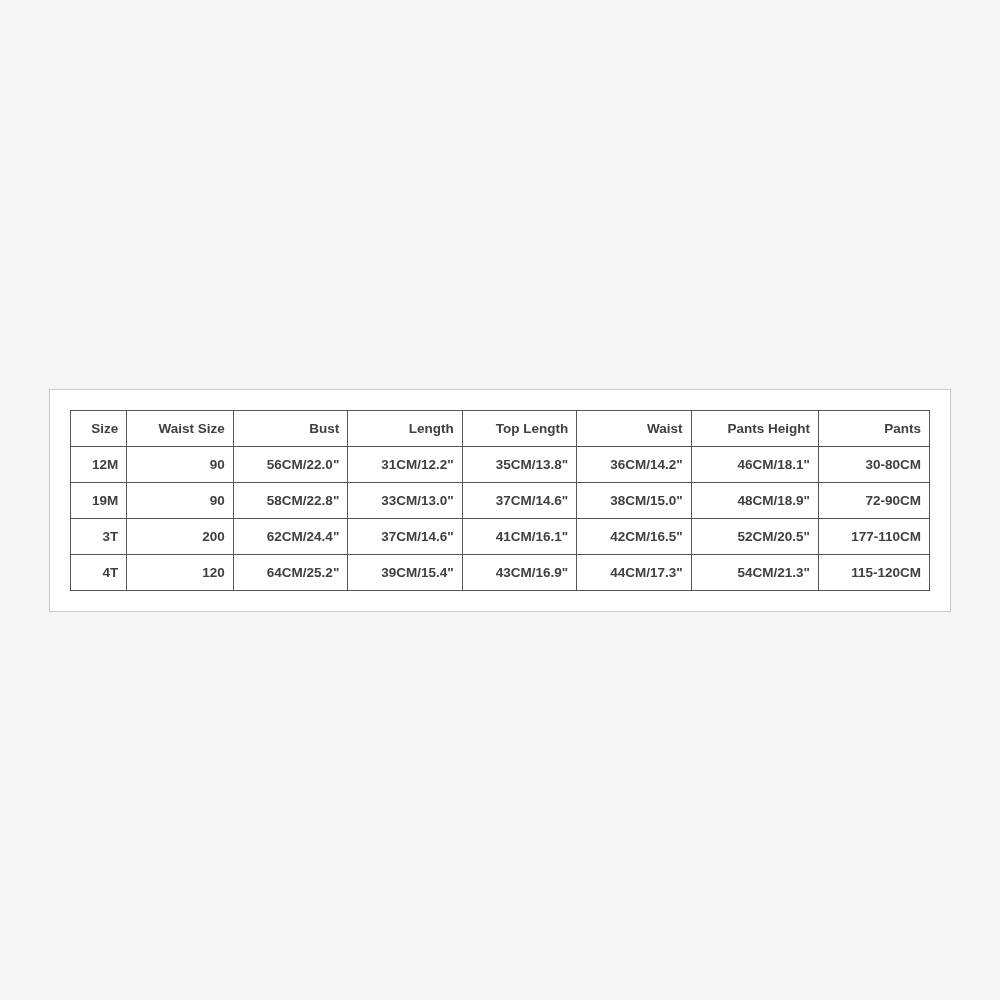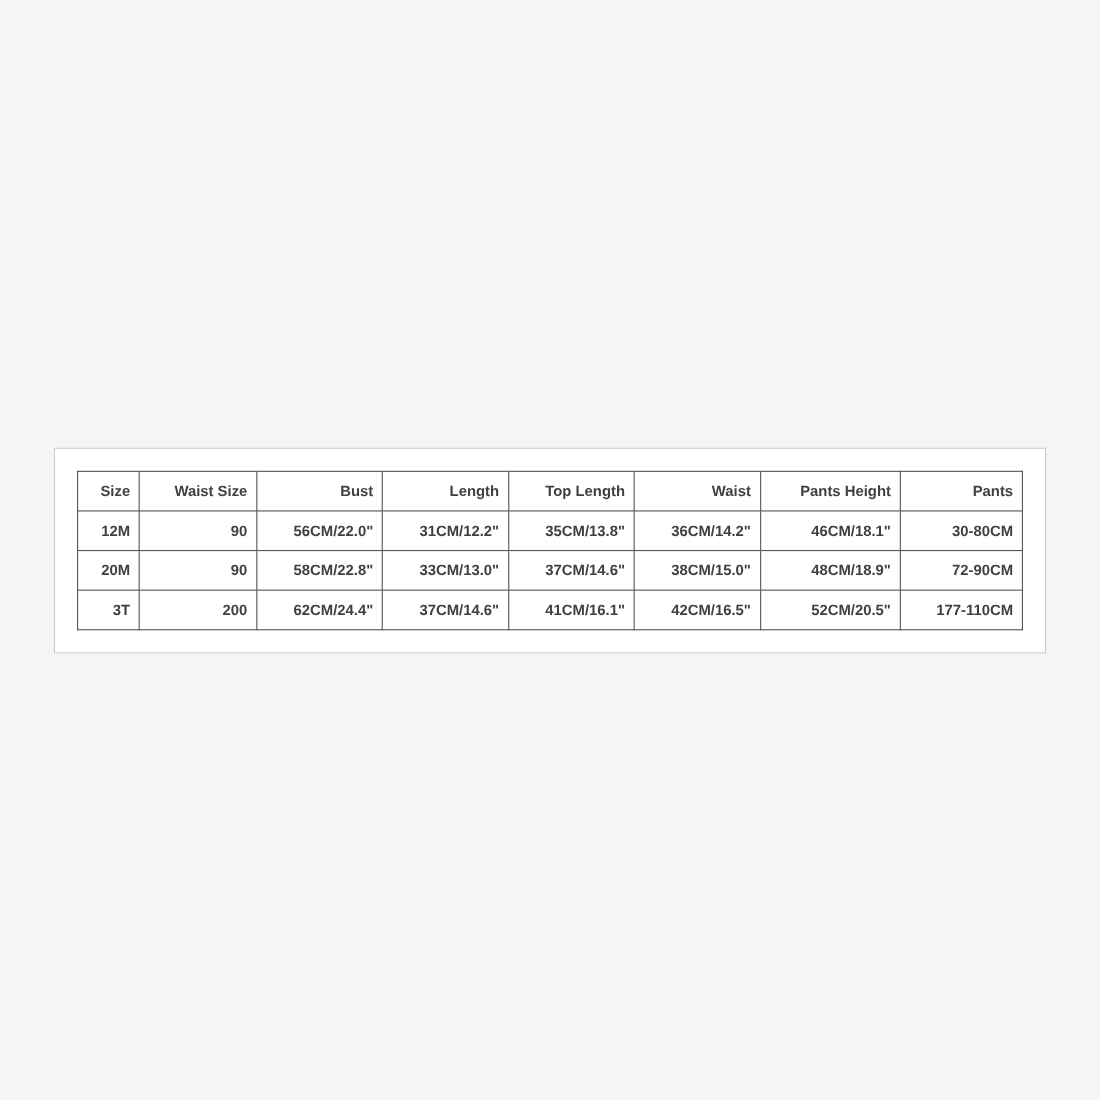--- a/index.html
+++ b/index.html
@@ -68,34 +68,44 @@
           <td>12M</td>
           <td>90</td>
           <td>56CM/22.0"</td>
           <td>31CM/12.2"</td>
           <td>35CM/13.8"</td>
           <td>36CM/14.2"</td>
           <td>46CM/18.1"</td>
           <td>30-80CM</td>
         </tr>
         <tr>
-          <td>20M</td>
+          <td>19M</td>
           <td>90</td>
           <td>58CM/22.8"</td>
           <td>33CM/13.0"</td>
           <td>37CM/14.6"</td>
           <td>38CM/15.0"</td>
           <td>48CM/18.9"</td>
           <td>72-90CM</td>
         </tr>
         <tr>
           <td>3T</td>
           <td>200</td>
           <td>62CM/24.4"</td>
           <td>37CM/14.6"</td>
           <td>41CM/16.1"</td>
           <td>42CM/16.5"</td>
           <td>52CM/20.5"</td>
           <td>177-110CM</td>
         </tr>
+        <tr>
+          <td>4T</td>
+          <td>120</td>
+          <td>64CM/25.2"</td>
+          <td>39CM/15.4"</td>
+          <td>43CM/16.9"</td>
+          <td>44CM/17.3"</td>
+          <td>54CM/21.3"</td>
+          <td>115-120CM</td>
+        </tr>
       </tbody>
   </table>
 </div>
 
 </body></html>

